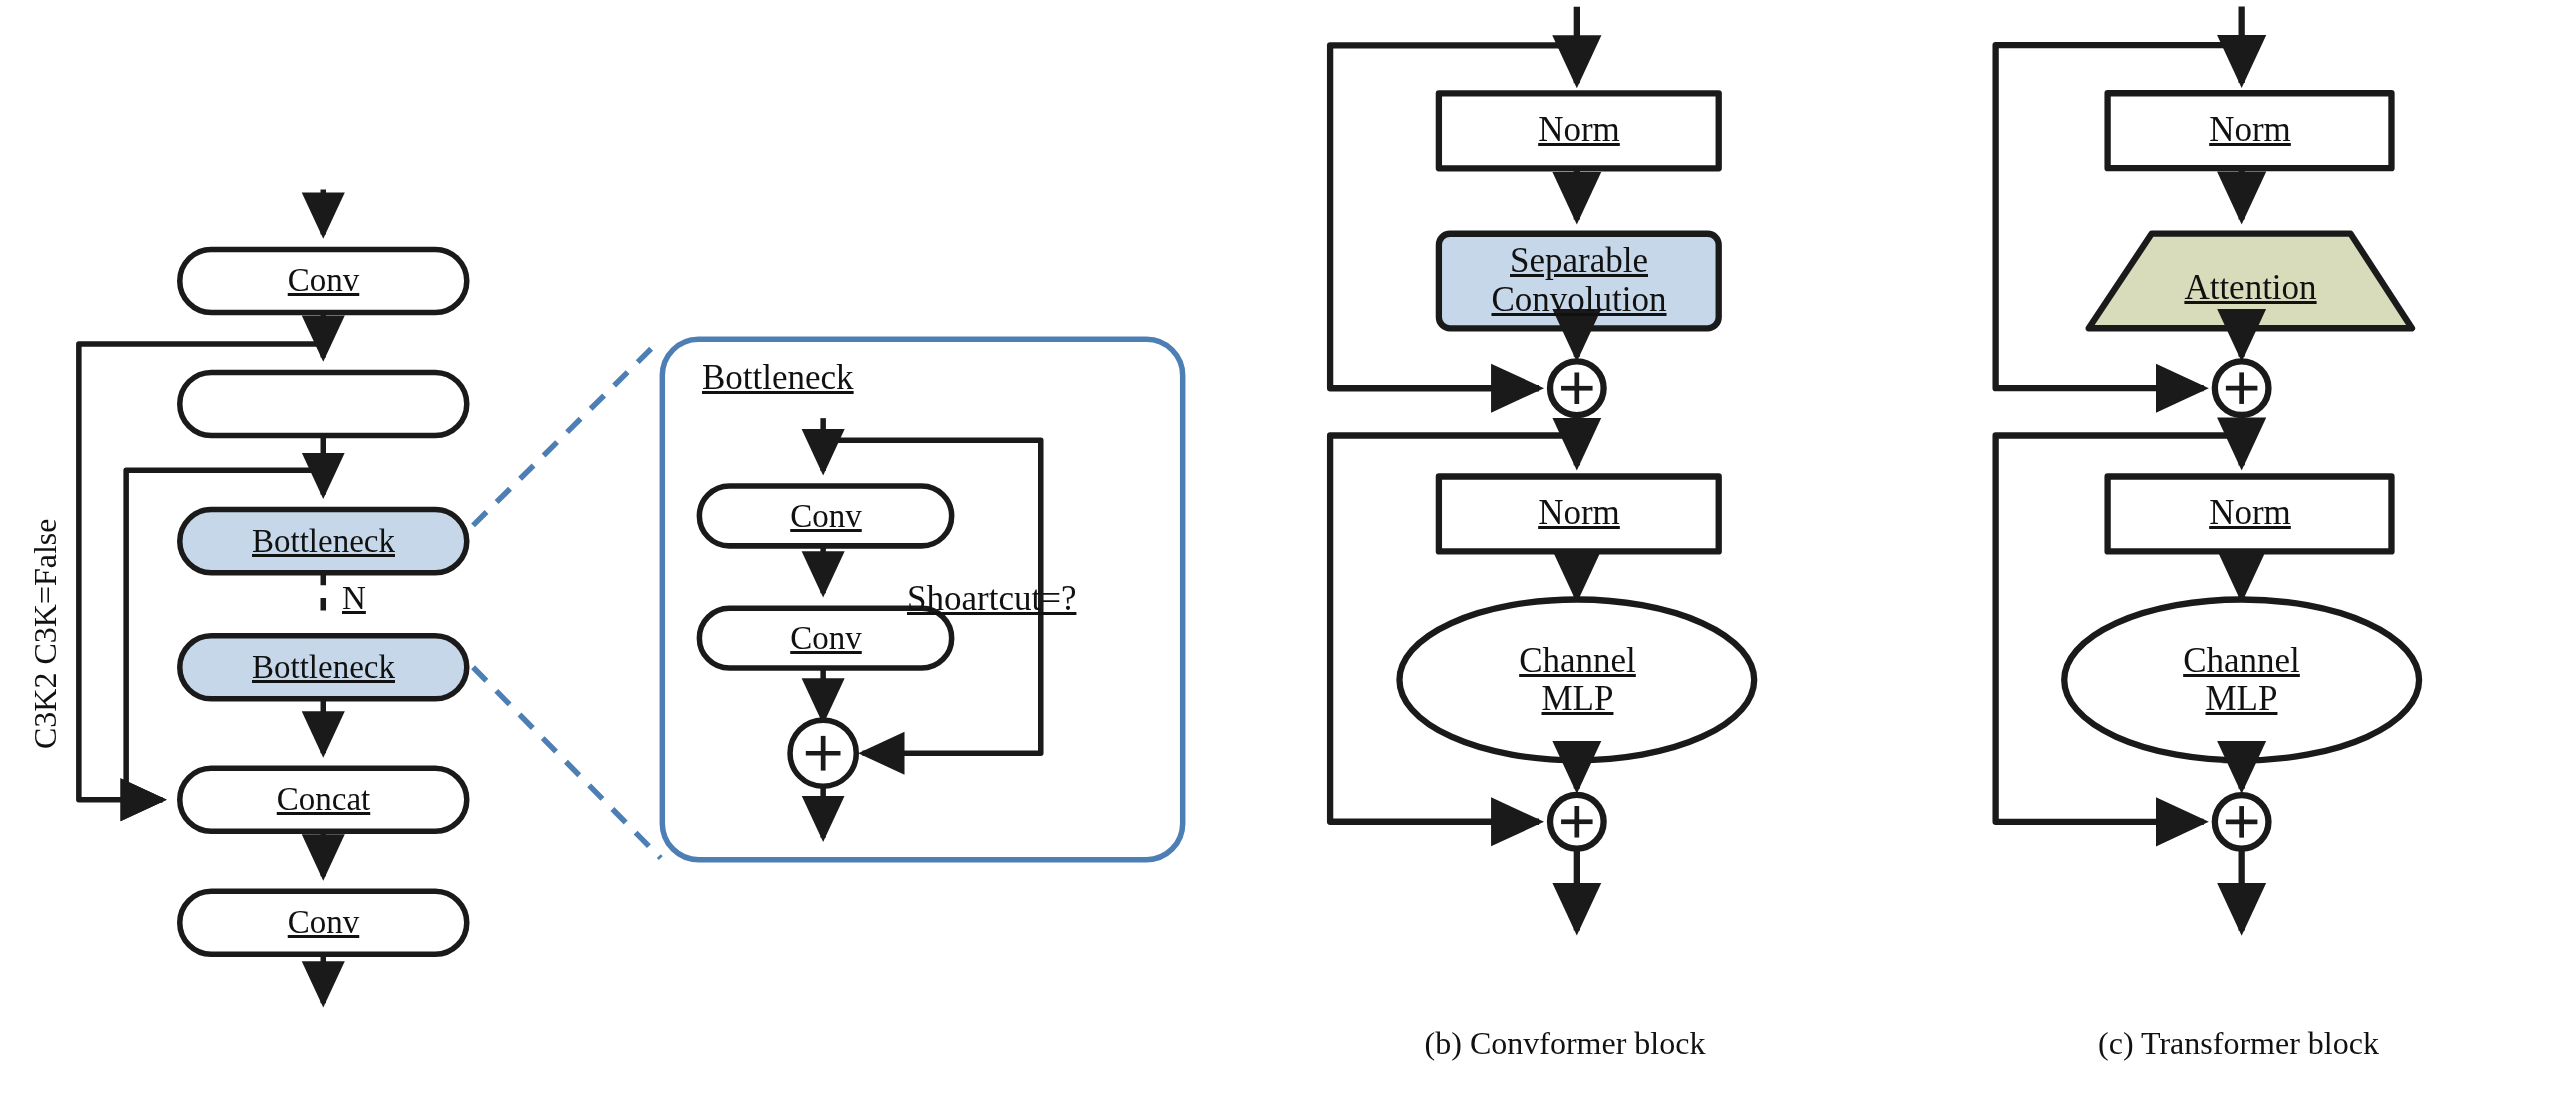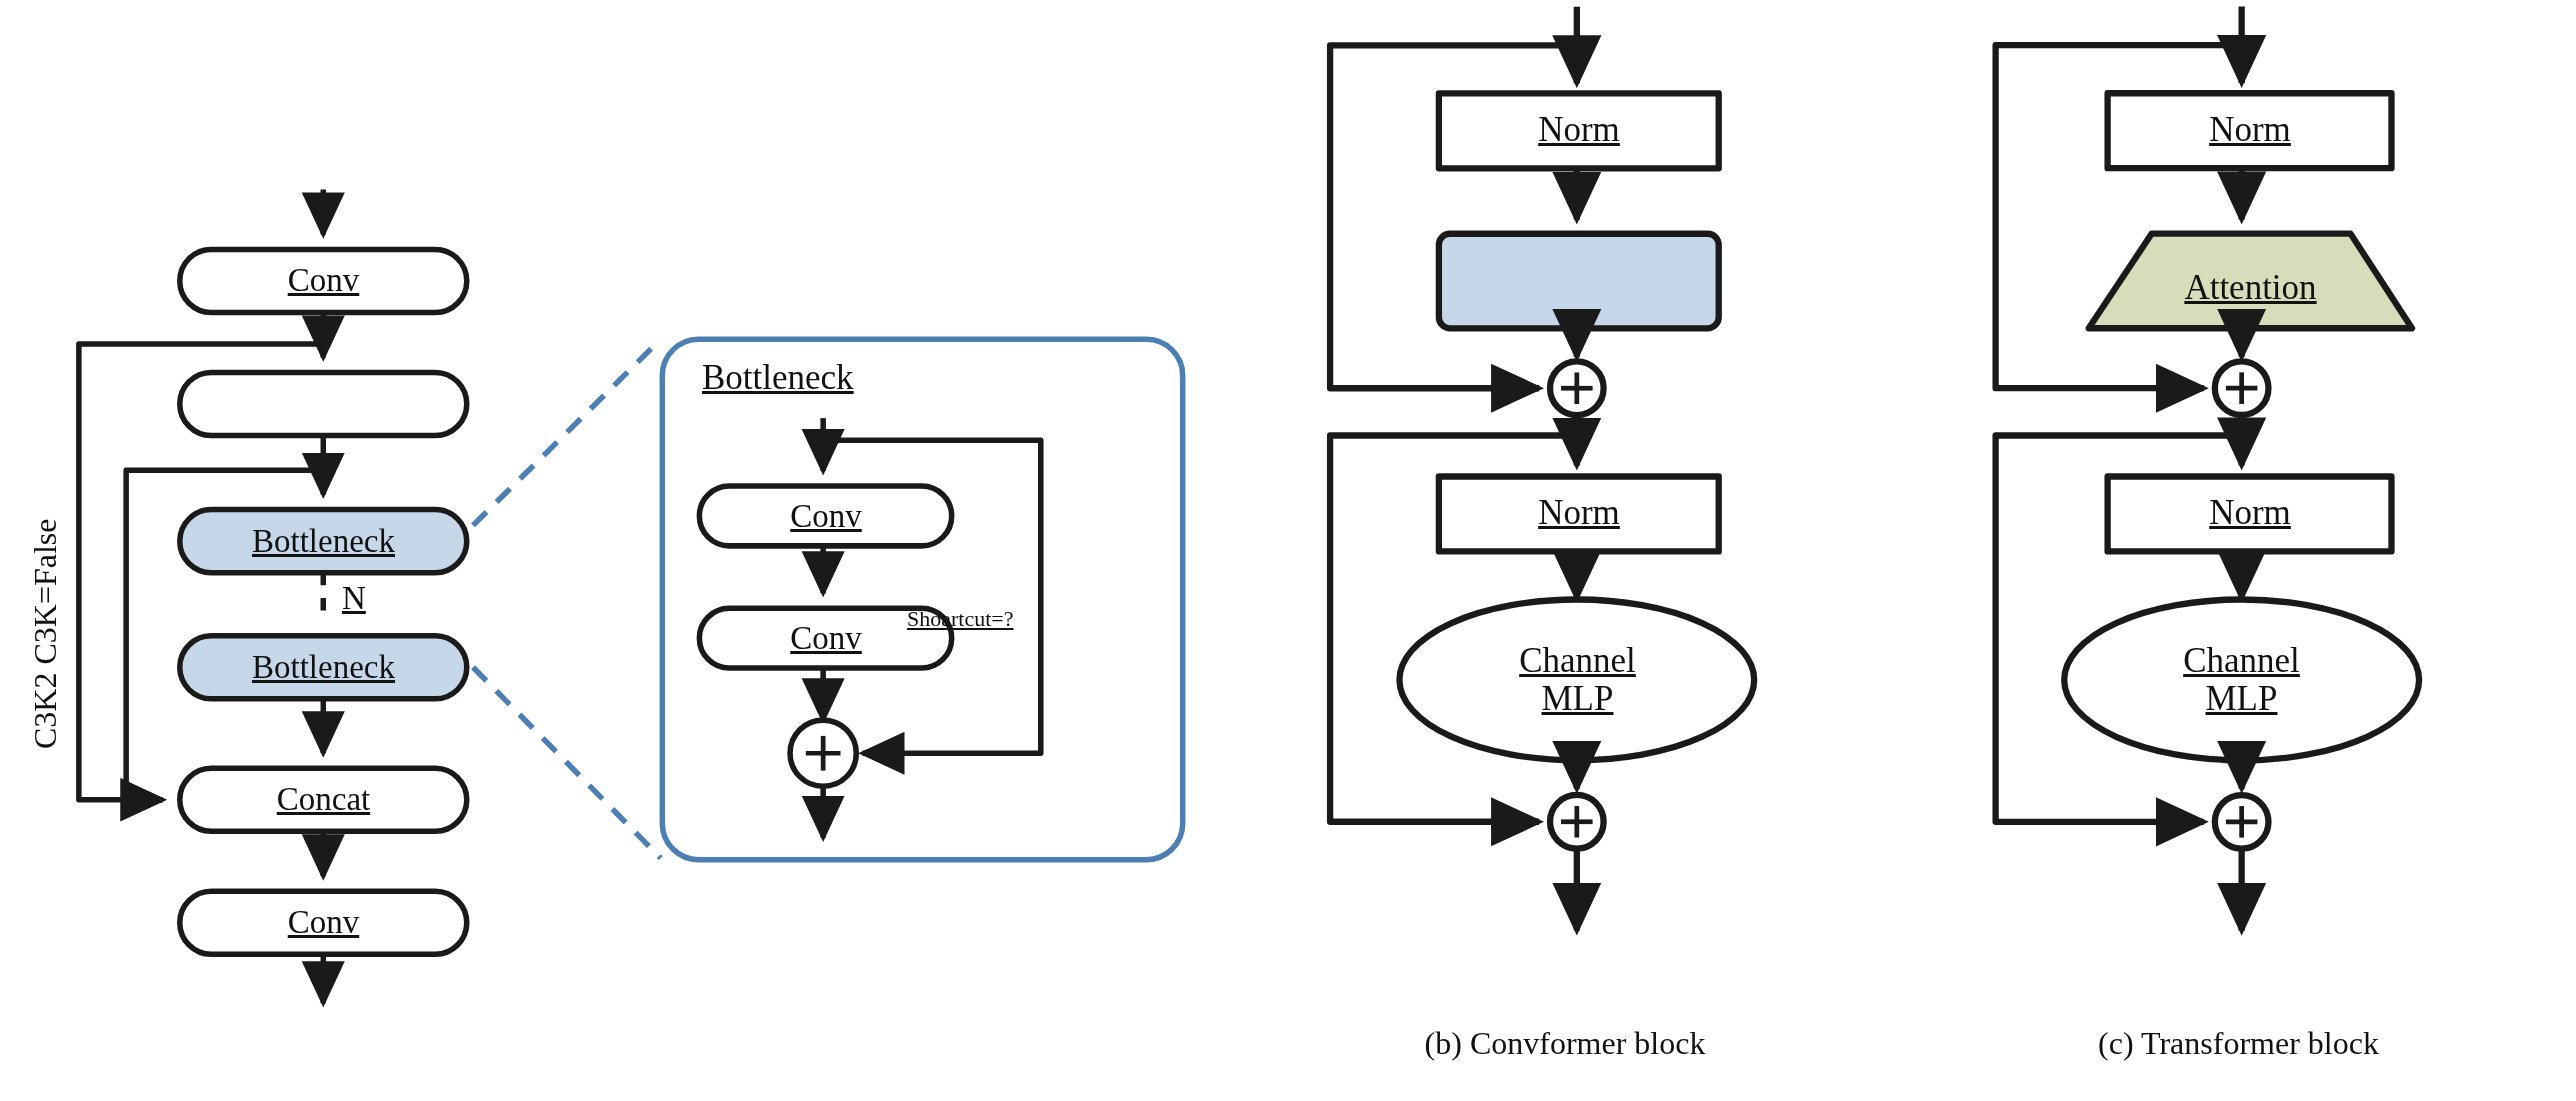--- a/index.html
+++ b/index.html
@@ -108,21 +108,21 @@
   <div class="node-label" style="left:180px;top:249px;width:287px;height:63px;font-size:33px;">Conv</div>
   <div class="node-label" style="left:180px;top:510px;width:287px;height:63px;font-size:33px;">Bottleneck</div>
   <div class="node-label" style="left:331px;top:573px;width:95px;height:50px;font-size:33px;justify-content:flex-start;padding-left:11px;">N</div>
   <div class="node-label" style="left:180px;top:636px;width:287px;height:63px;font-size:33px;">Bottleneck</div>
   <div class="node-label" style="left:180px;top:768px;width:287px;height:63px;font-size:33px;">Concat</div>
   <div class="node-label" style="left:180px;top:891px;width:287px;height:63px;font-size:33px;">Conv</div>
 
   <div class="node-label" style="left:702px;top:353px;width:315px;height:50px;justify-content:flex-start;font-size:35px;">Bottleneck</div>
   <div class="node-label" style="left:700px;top:486px;width:252px;height:60px;font-size:33px;">Conv</div>
   <div class="node-label" style="left:700px;top:608px;width:252px;height:60px;font-size:33px;">Conv</div>
-  <div class="node-label" style="left:907px;top:576px;width:284px;height:47px;justify-content:flex-start;font-size:22px;margin-top:20px;">Shoartcut=?</div>
+  <div class="node-label" style="left:907px;top:576px;width:284px;height:47px;justify-content:flex-start;font-size:35px;">Shoartcut=?</div>
 
 </div>
 
 <div class="panel" id="panel-b">
   <svg width="670" height="1102" viewBox="0 0 850 1397">
     <defs>
       <marker id="arrB" markerWidth="9" markerHeight="9" refX="7.6" refY="4.5" orient="auto" markerUnits="strokeWidth">
         <path d="M0,0.6 L8.4,4.5 L0,8.4 z" fill="#1a1a1a"></path>
       </marker>
     </defs>
@@ -156,20 +156,22 @@
     </g>
     <g stroke="#1a1a1a" stroke-width="6">
       <line x1="420" y1="492" x2="460" y2="492"></line>
       <line x1="440" y1="472" x2="440" y2="512"></line>
       <line x1="420" y1="1042" x2="460" y2="1042"></line>
       <line x1="440" y1="1022" x2="440" y2="1062"></line>
     </g>
   </svg>
 
   <div class="node-label" style="left:209px;top:93px;width:280px;height:75px;font-size:35px;">Norm</div>
+  <div class="node-label" style="left:209px;top:233px;width:280px;height:95px;font-size:35px;white-space:pre-line;">Separable
+Convolution</div>
   <div class="node-label" style="left:209px;top:476px;width:280px;height:75px;font-size:35px;">Norm</div>
   <div class="node-label" style="left:170px;top:631px;width:355px;height:98px;font-size:35px;white-space:pre-line;">Channel
 MLP</div>
 
   <div class="cap" style="left:0px;top:1025px;width:670px;">(b) Convformer block</div>
 </div>
 
 <div class="panel" id="panel-c">
   <svg width="675" height="1102" viewBox="0 0 856 1397">
     <defs>

